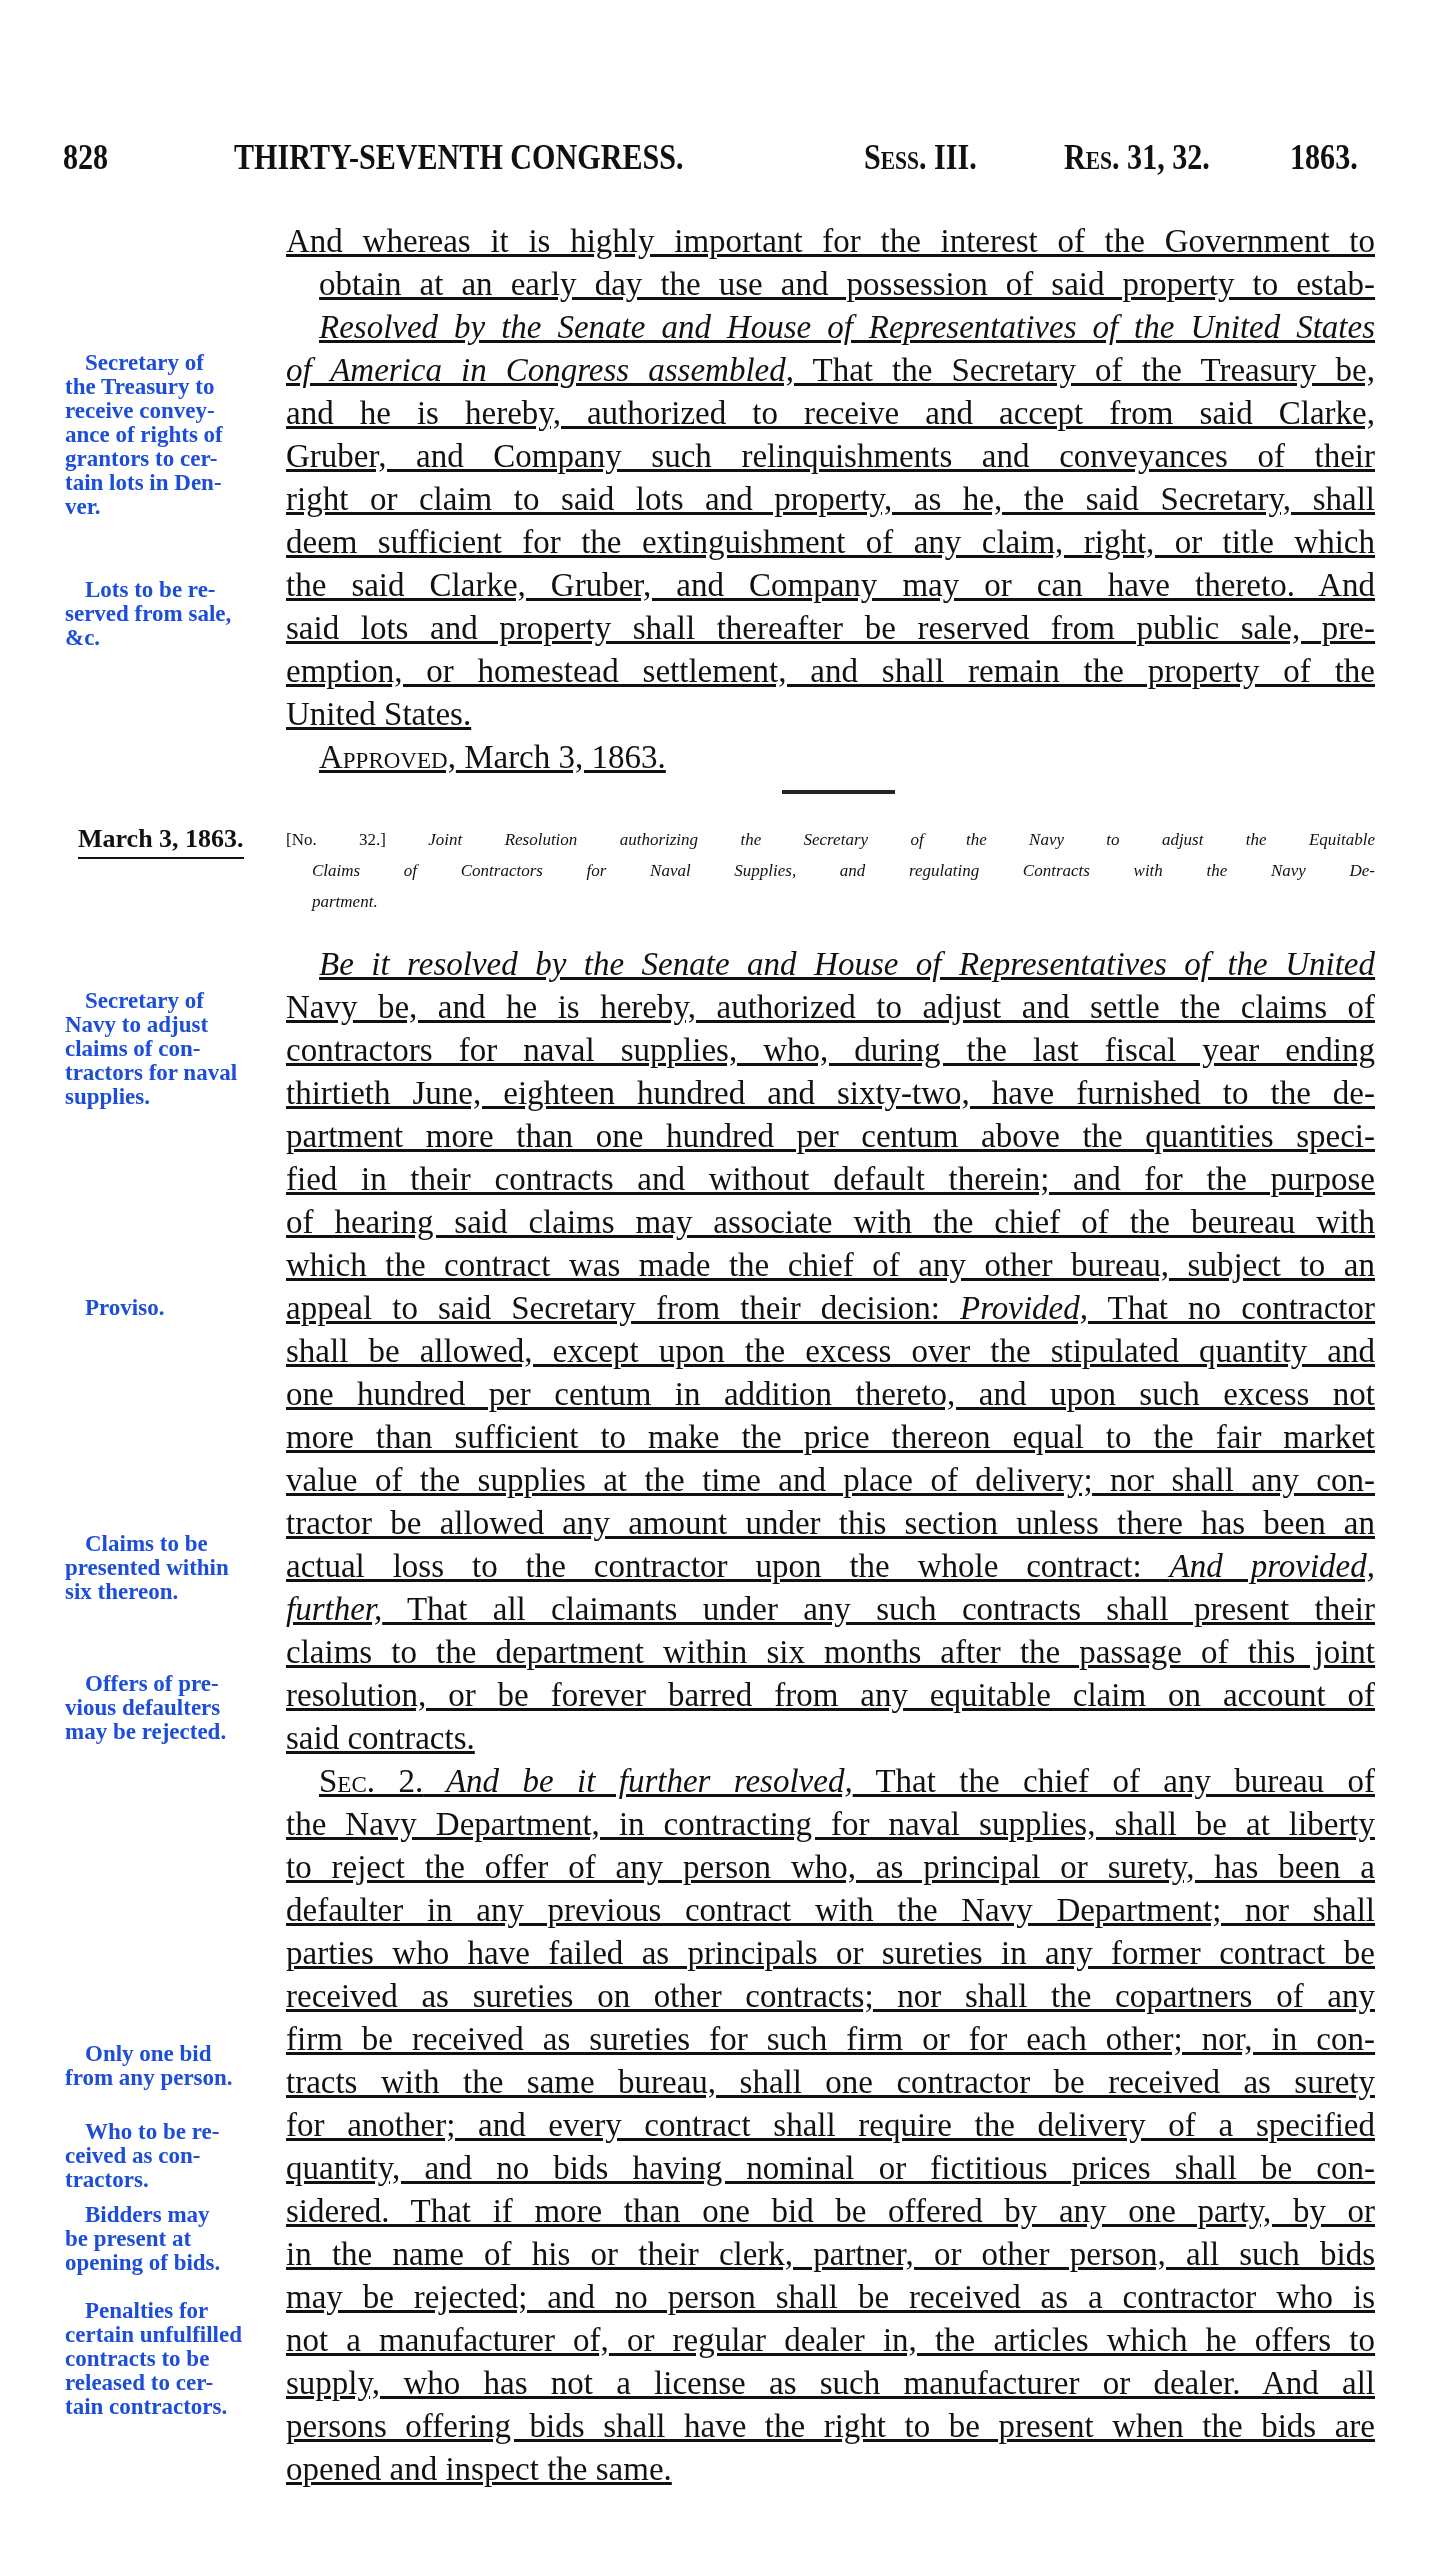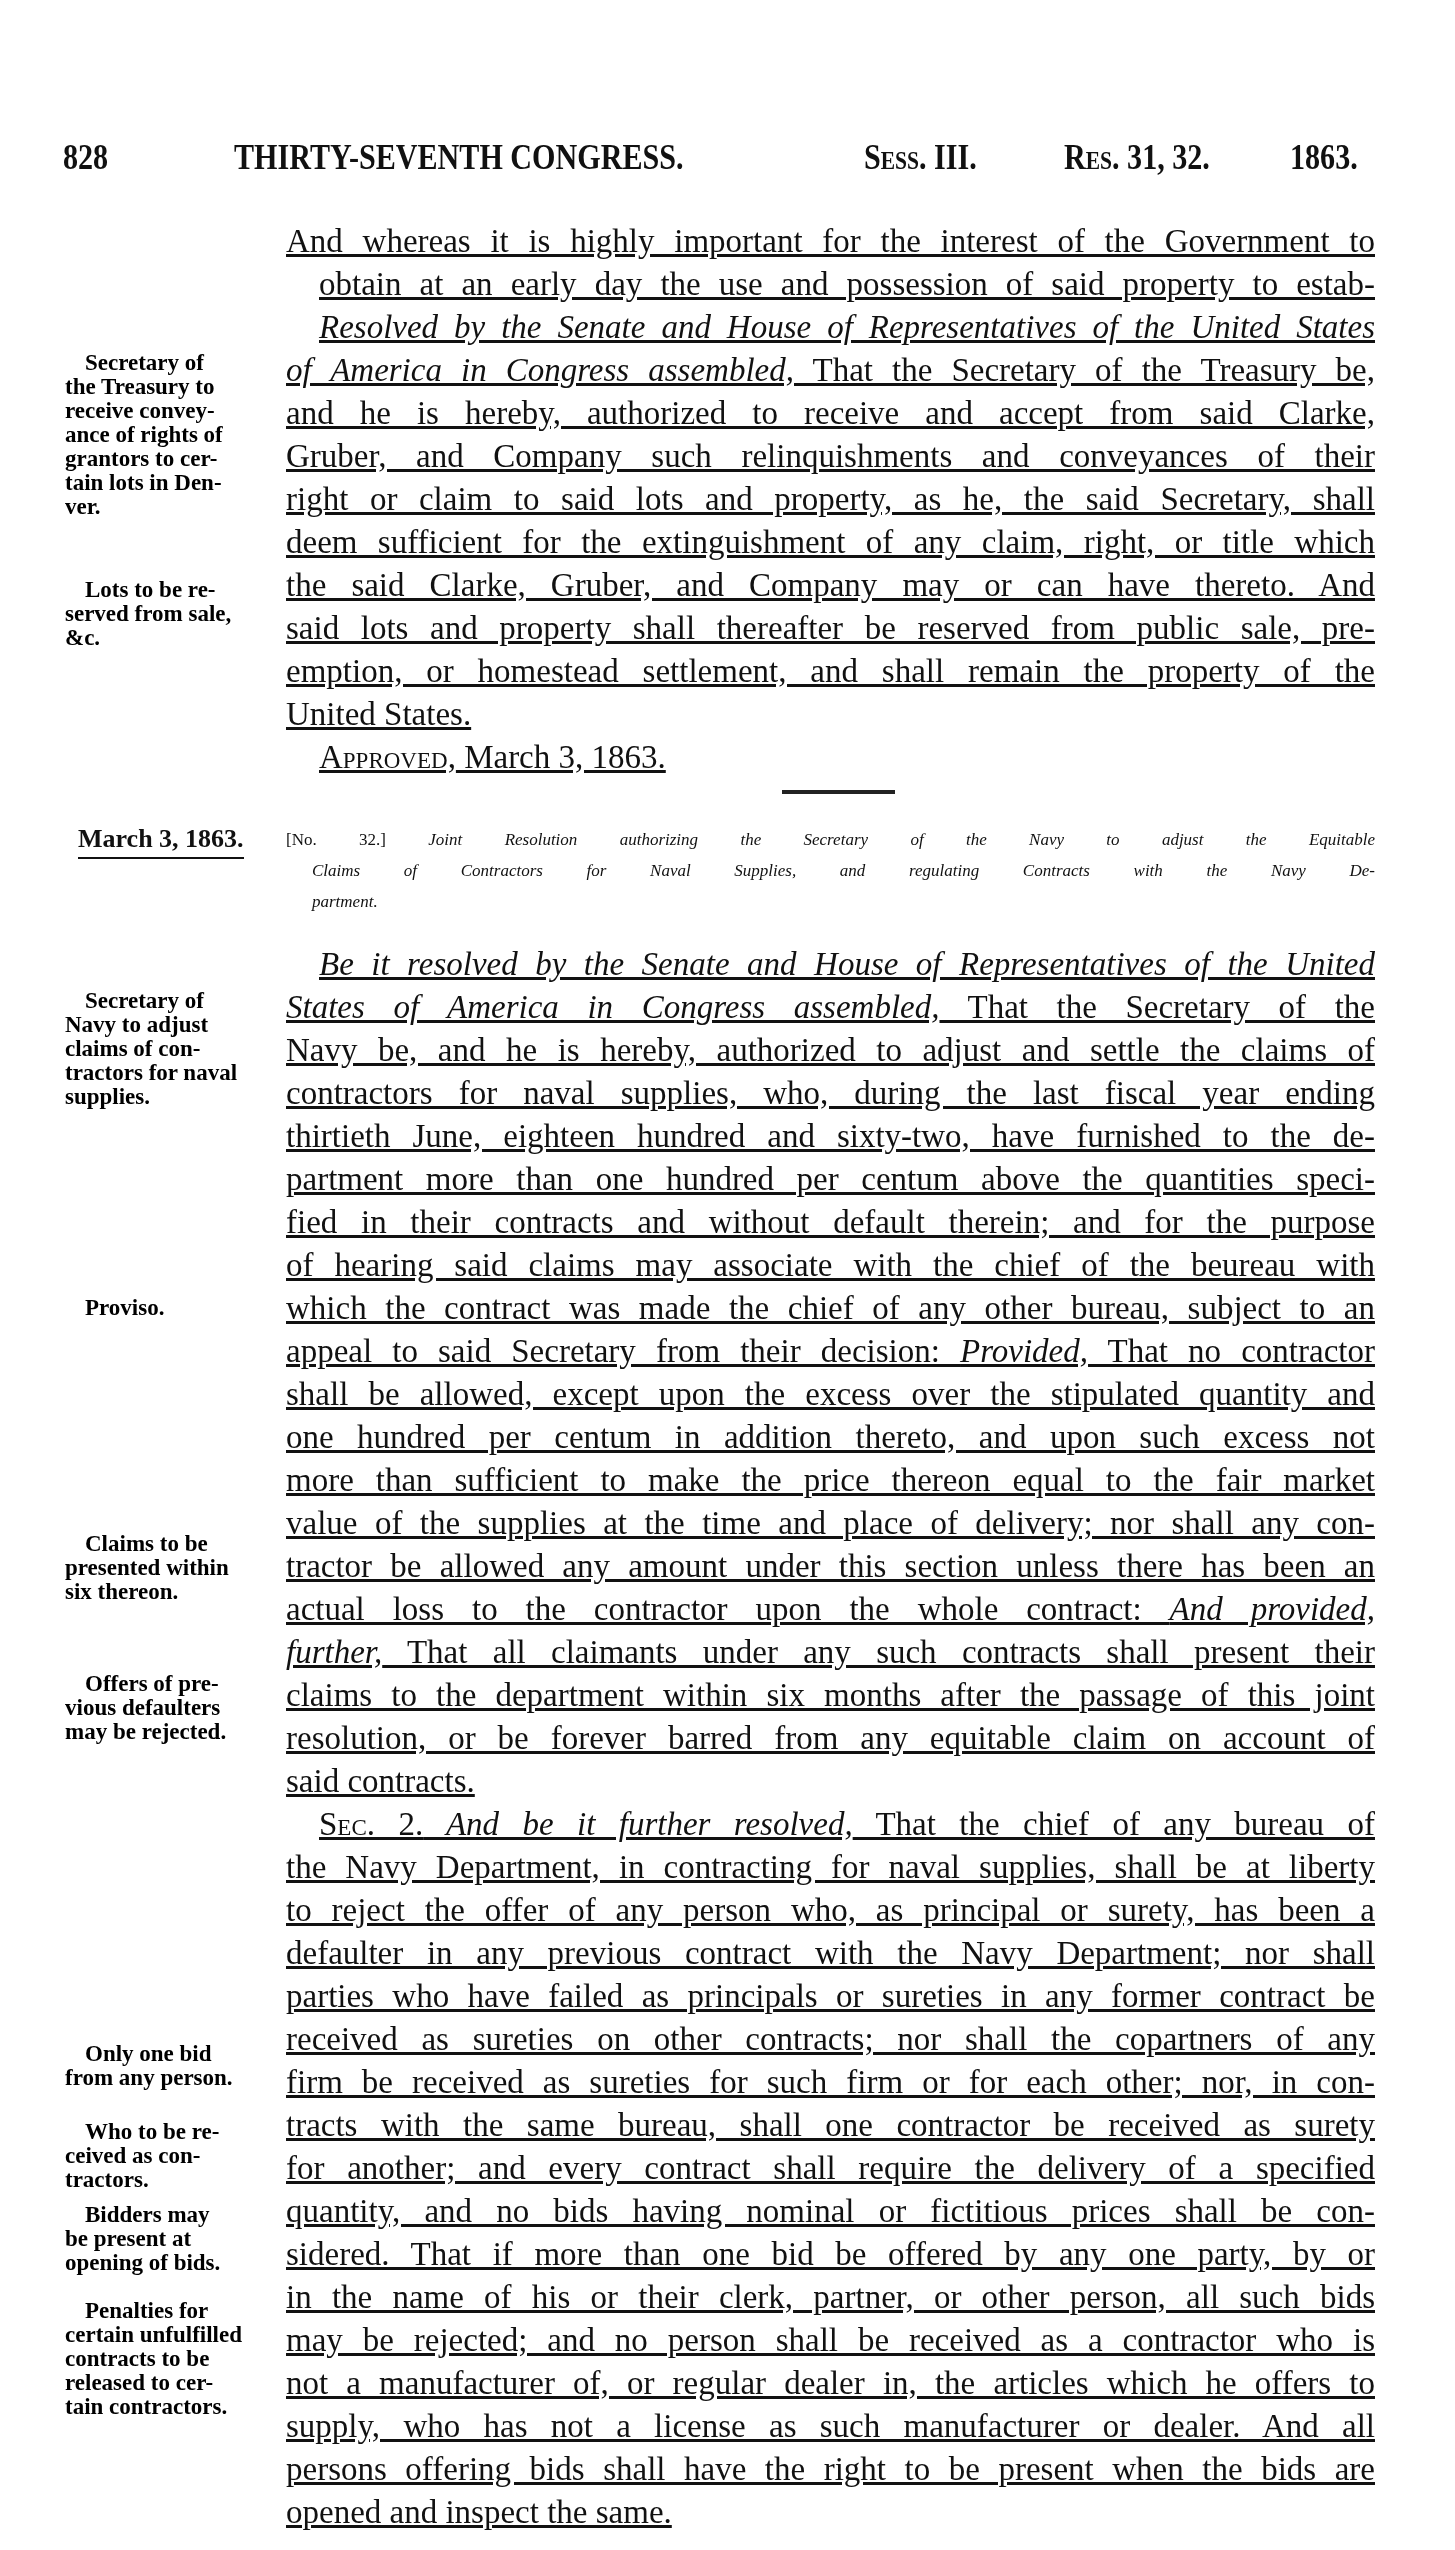--- a/index.html
+++ b/index.html
@@ -9,21 +9,21 @@
          font-size:35px; font-weight:bold; white-space:nowrap; }
   .hdr span { position:absolute; top:0; transform:scaleX(0.86); transform-origin:left top; }
   .sc { font-variant:small-caps; }
   .body { position:absolute; left:286px; width:1089px; font-size:33px; line-height:43px;text-decoration:underline; }
   .line { display:block; white-space:nowrap; text-align:justify; text-align-last:justify;
           height:43px; transform-origin:left top; }
   .line.last { text-align-last:left; }
   .ind1 { padding-left:33px; }
   .it { font-style:italic; }
   .note { position:absolute; left:65px; width:208px; font-size:23px; line-height:24px;
-          font-weight:bold; color:#000000; }
+          font-weight:bold; color:#1d4ed8; }
   .note span { display:block; white-space:nowrap; }
   .note .first { padding-left:20px; }
   .rule { position:absolute; left:782px; top:790px; width:113px; height:3.7px; background:#222; }
   .dateline { position:absolute; left:78px; top:824px; font-size:26px; font-weight:bold; }
   .dateline span { border-bottom:2.8px solid #111; padding-bottom:3.7px; }
   .title { position:absolute; left:286px; top:824px; width:1089px; font-size:17px; line-height:31px; font-style:italic; }
   .title .line { height:31px; }
   .title .up { font-style:normal; }
 </style>
 </head>
@@ -72,21 +72,20 @@
 
 <div class="dateline"><span>March 3, 1863.</span></div>
 <div class="title">
   <span class="line"><span class="up">[No. 32.]</span> <span>Joint Resolution authorizing the Secretary of the Navy to adjust the Equitable</span></span>
   <span class="line" style="padding-left:26px">Claims of Contractors for Naval Supplies, and regulating Contracts with the Navy De-</span>
   <span class="line last" style="padding-left:26px">partment.</span>
 </div>
 
 <div class="body" style="top:943px">
   <span class="line ind1 it">Be it resolved by the Senate and House of Representatives of the United</span>
-  <span class="line"><i>States of America in Congress assembled,</i><span> That the Secretary of the</span></span>
   <span class="line">Navy be, and he is hereby, authorized to adjust and settle the claims of</span>
   <span class="line">contractors for naval supplies, who, during the last fiscal year ending</span>
   <span class="line">thirtieth June, eighteen hundred and sixty-two, have furnished to the de-</span>
   <span class="line">partment more than one hundred per centum above the quantities speci-</span>
   <span class="line">fied in their contracts and without default therein; and for the purpose</span>
   <span class="line">of hearing said claims may associate with the chief of the beureau with</span>
   <span class="line">which the contract was made the chief of any other bureau, subject to an</span>
   <span class="line"><span>appeal to said Secretary from their decision: </span><i>Provided,</i><span> That no contractor</span></span>
   <span class="line">shall be allowed, except upon the excess over the stipulated quantity and</span>
   <span class="line">one hundred per centum in addition thereto, and upon such excess not</span>

